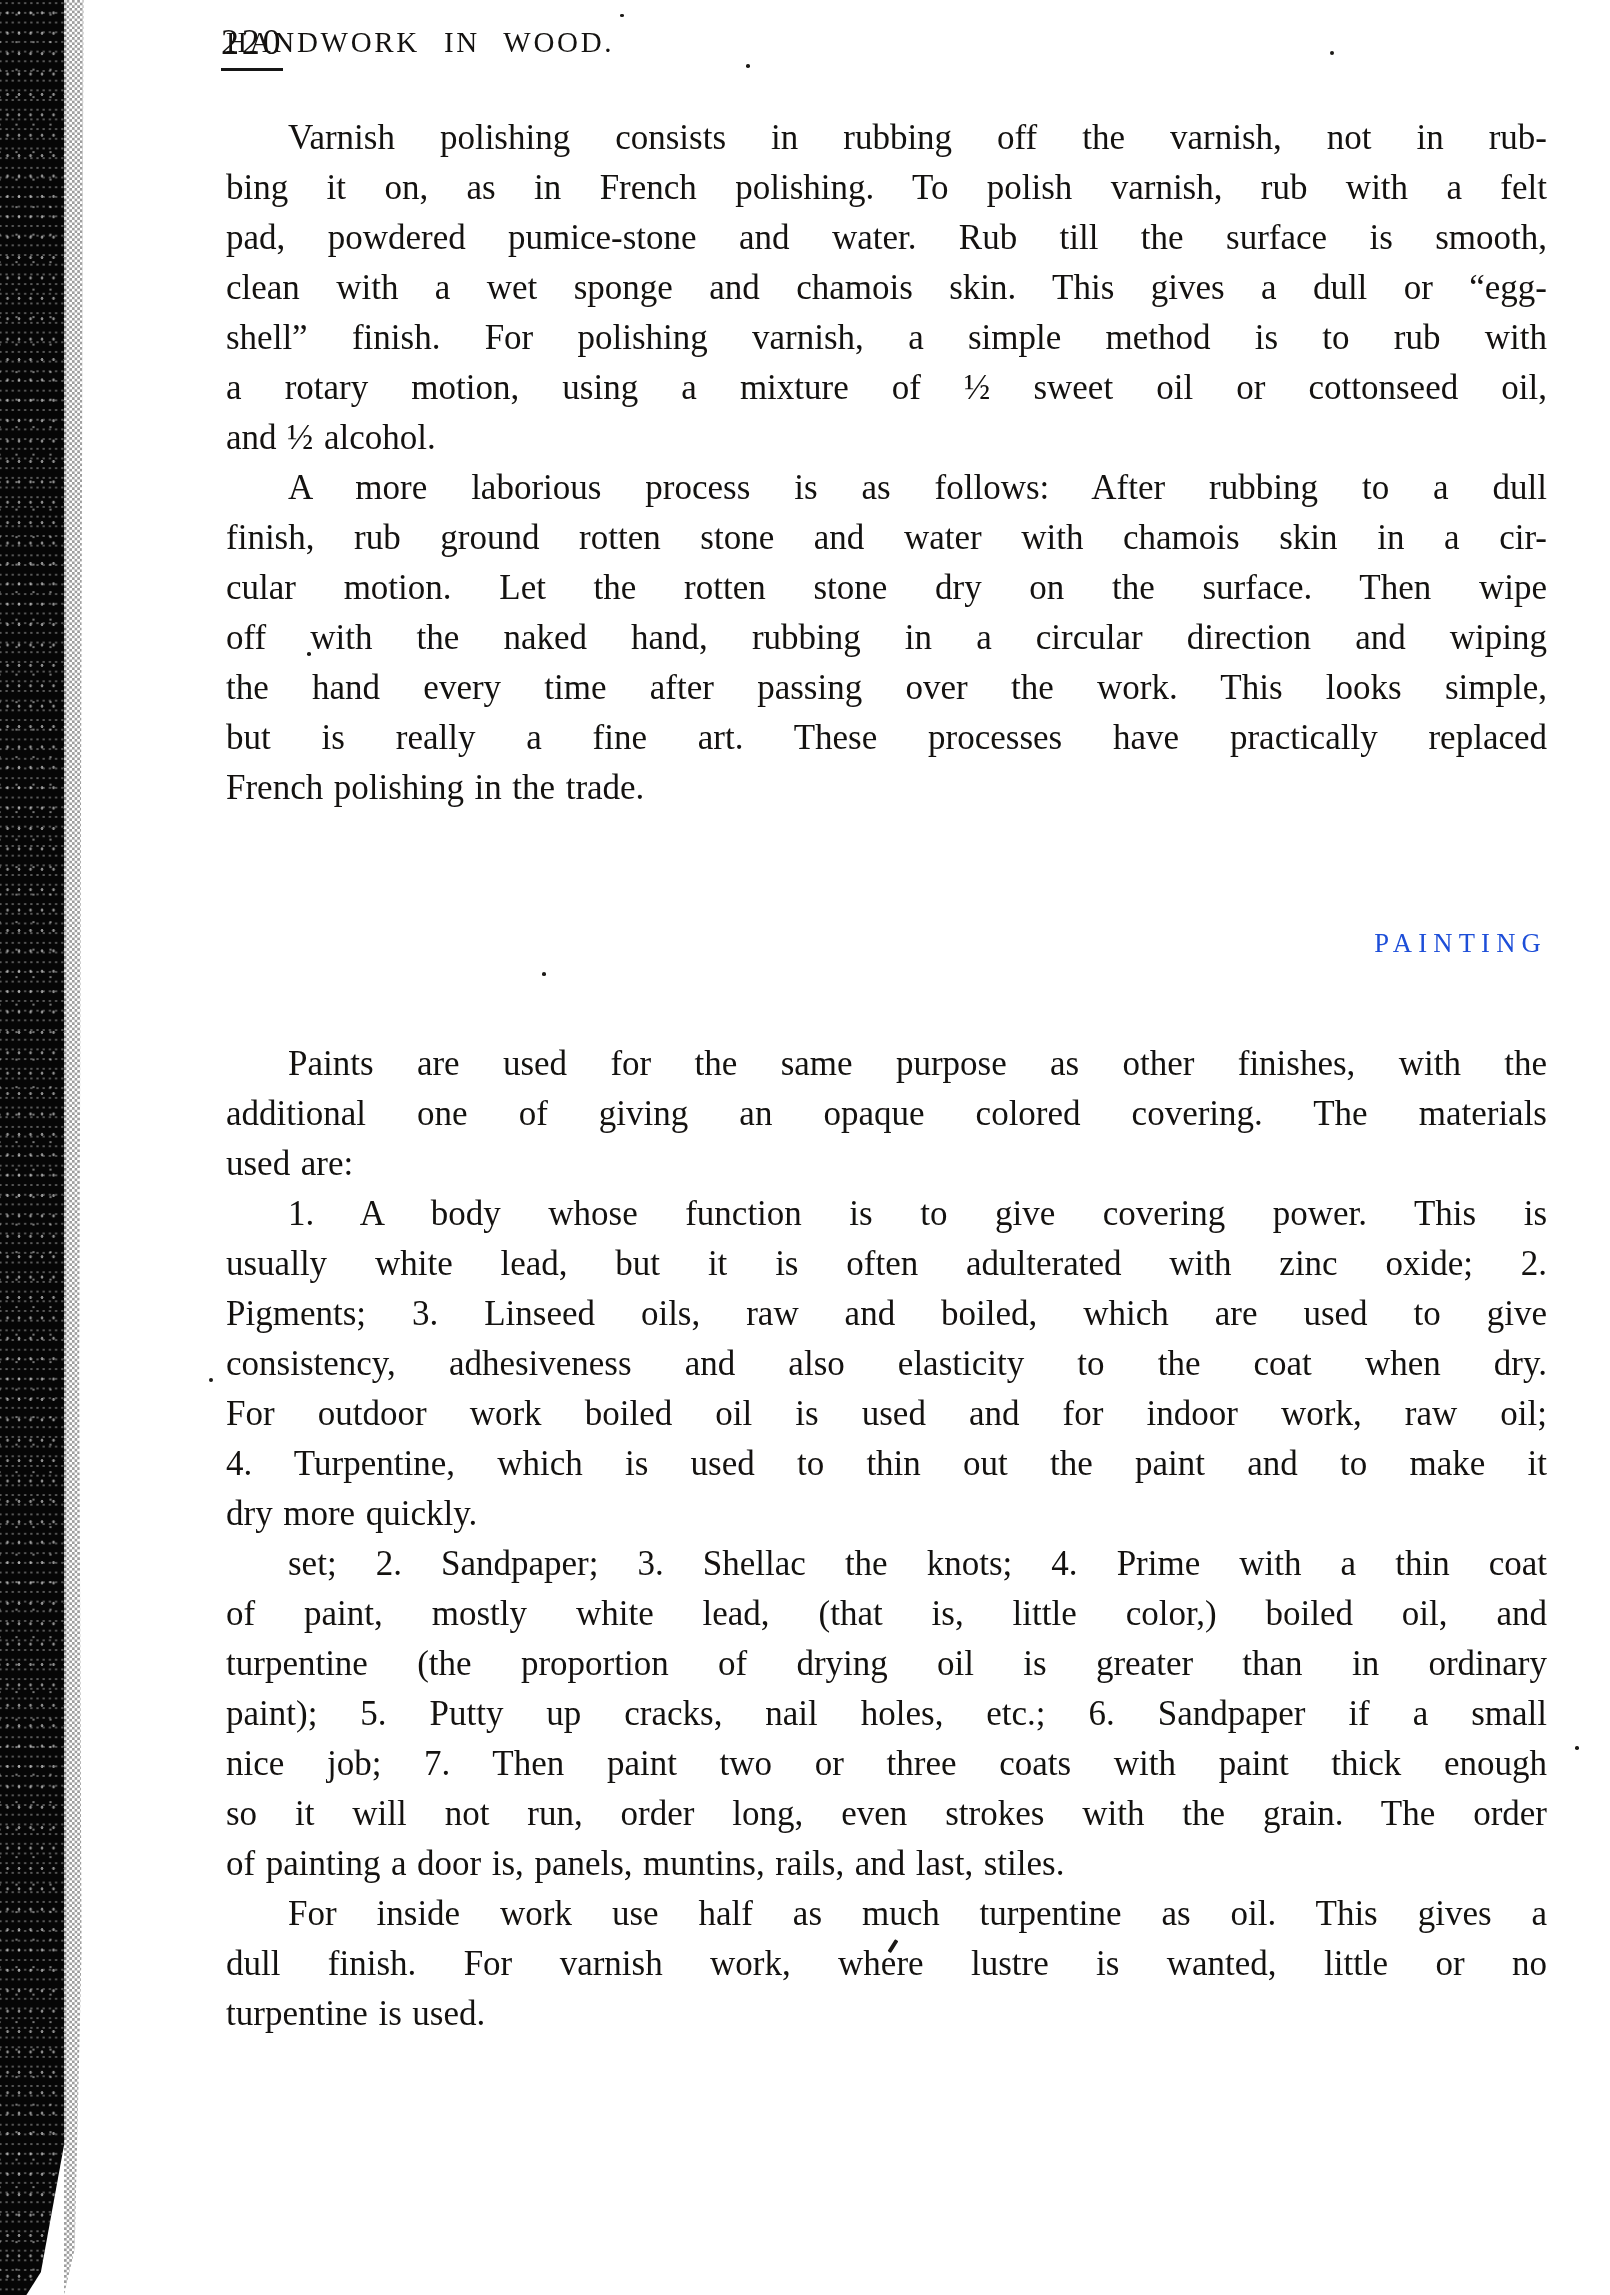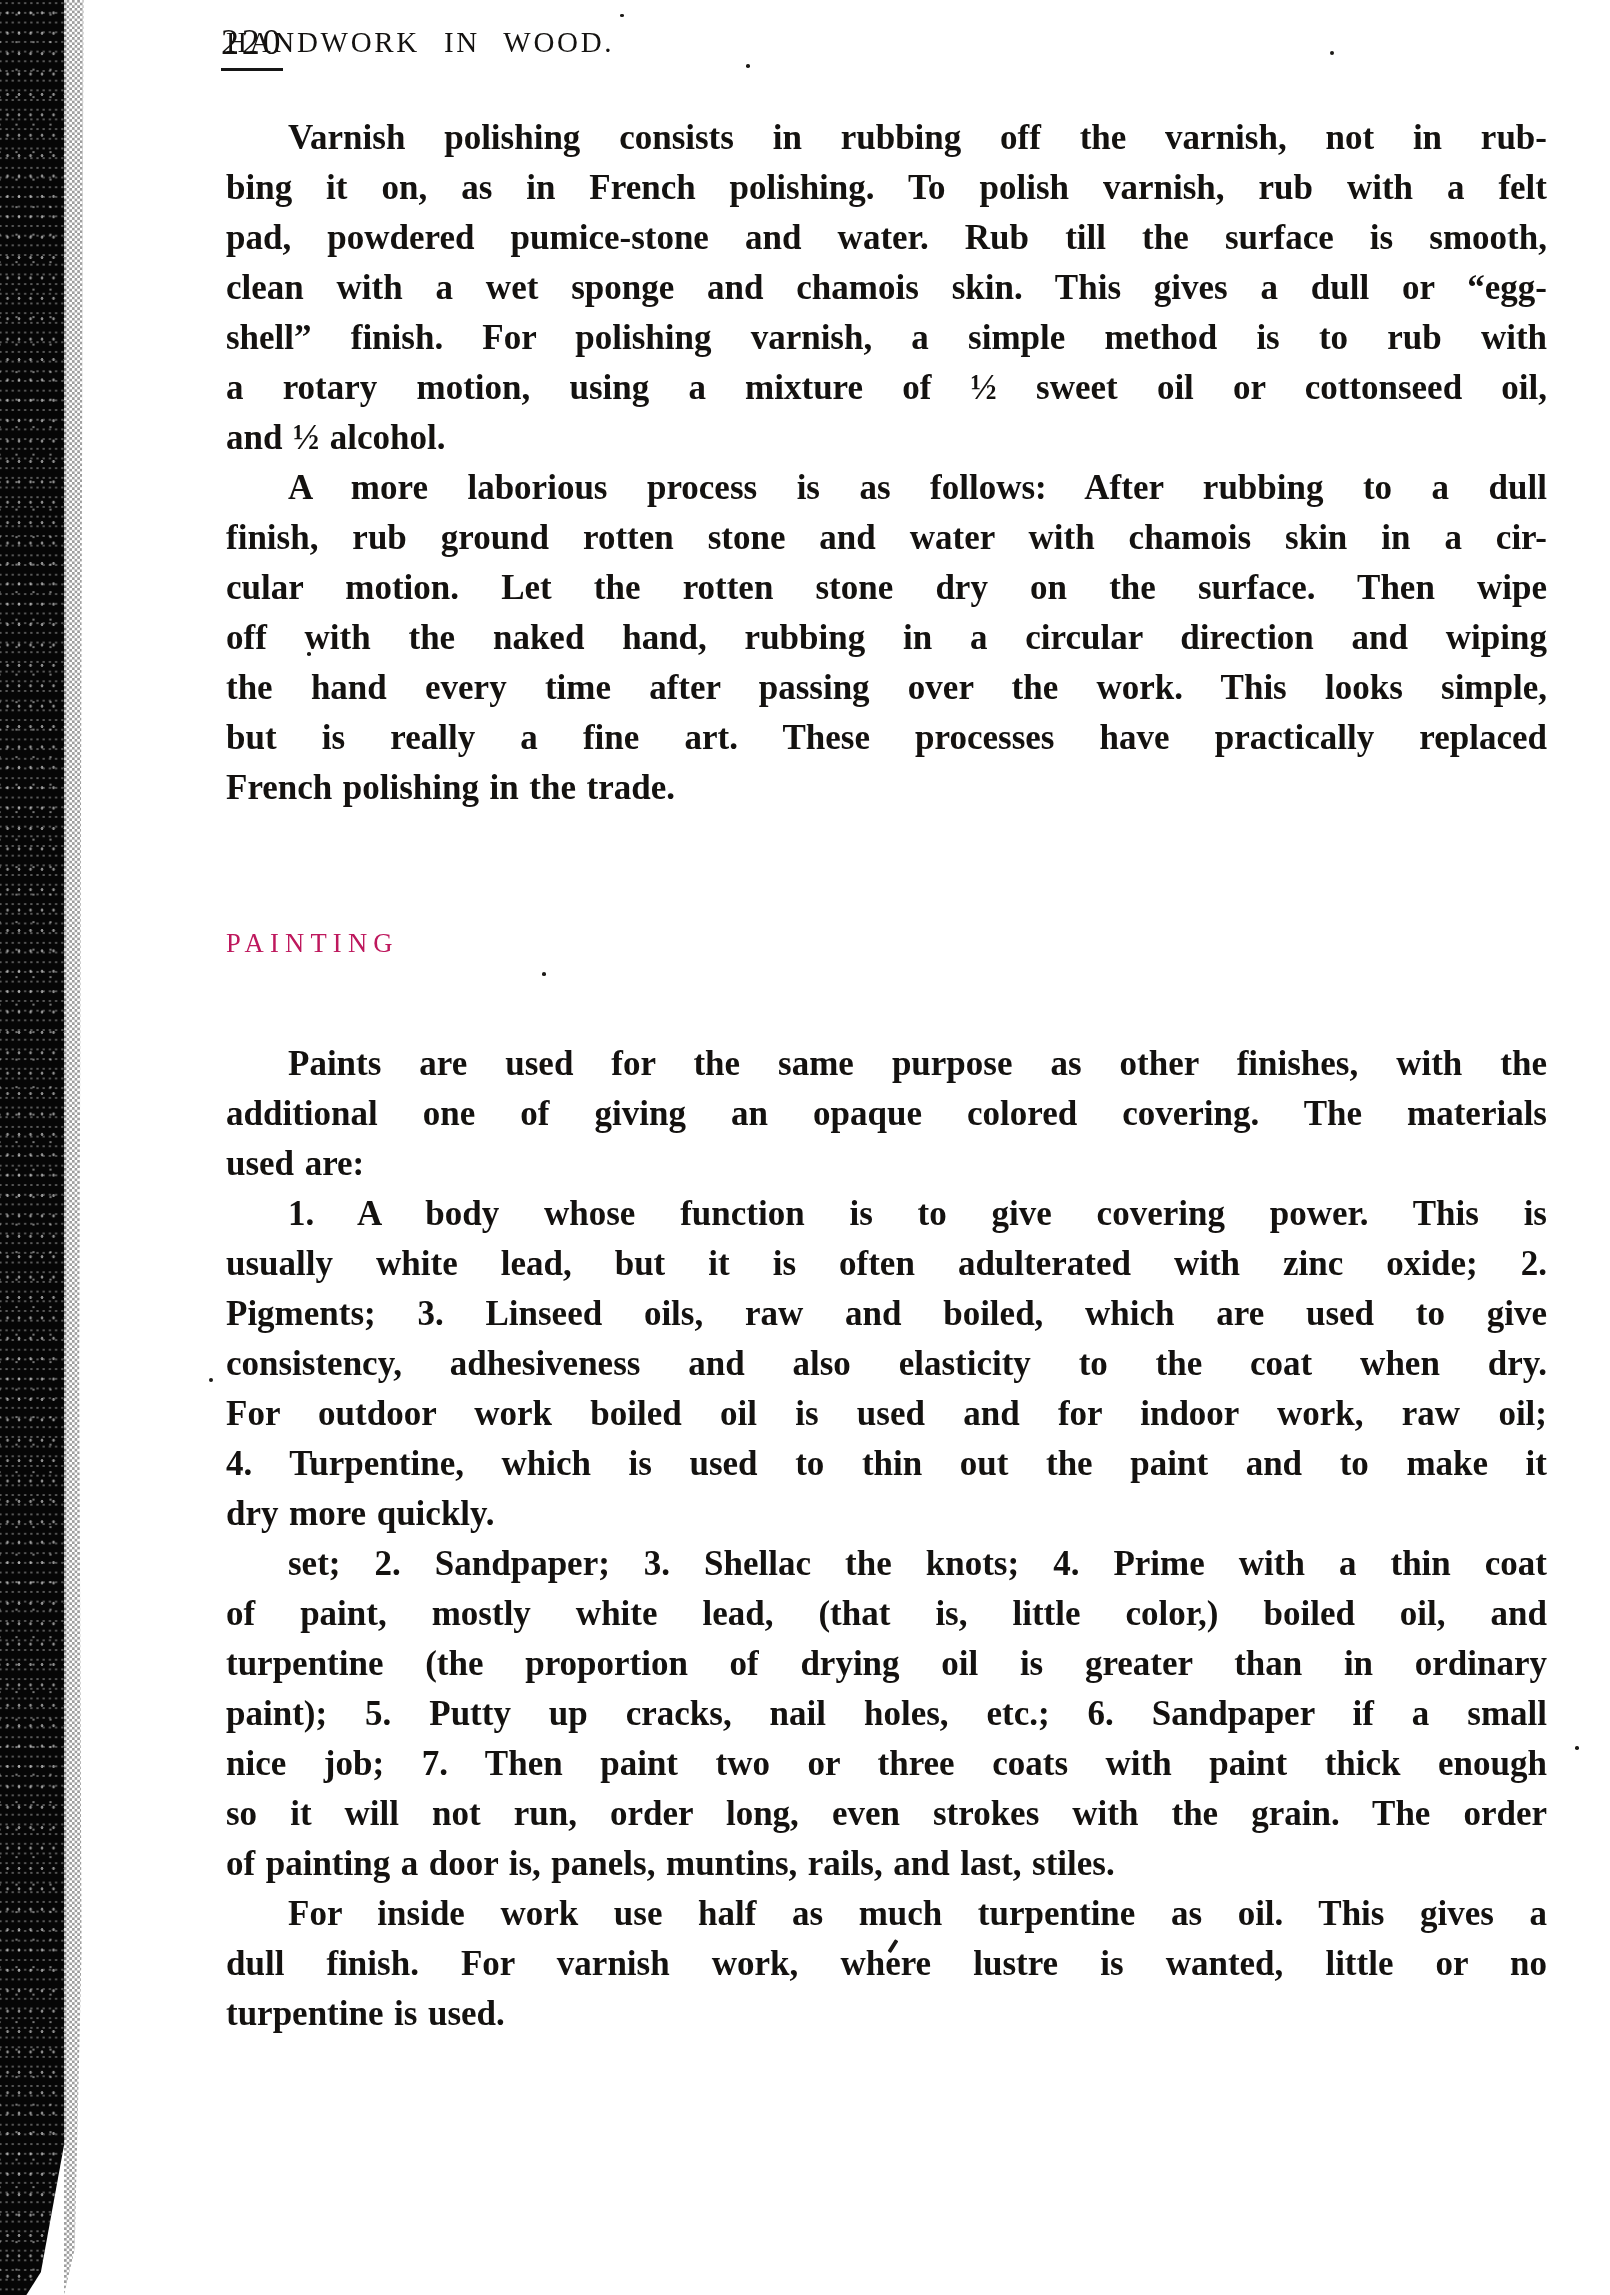--- a/index.html
+++ b/index.html
@@ -57,41 +57,41 @@
     word-spacing: 14px;
     line-height: 1.1;
   }
 
   
   .page-body {
     position: absolute;
     left: 226px; top: 113px;
     width: 1321px;
   }
-  .para { margin: 0; font-weight: bold; }
+  .para { margin: 0; }
   .line {
     height: 50px;
     line-height: 50px;
     font-size: 35px;
     word-spacing: 1.8px;
     text-align: justify;
     text-align-last: justify;
     overflow: hidden;
     white-space: nowrap;
   }
   .para .line:first-child { text-indent: 62px; }
   .line.last { text-align: right; text-align-last: left; white-space: normal; }
 
   .section-heading {
     margin: 105px 0 71px 0;
-    text-align: left;
+    text-align: right;
     font-size: 26.6px;
     letter-spacing: 6.2px;
     line-height: 50px;
-    color: #be185d;
+    color: #1d4ed8;
   }
 
   
   .speck {
     position: absolute;
     background: #1c1a17;
     border-radius: 50%;
   }
   .speck.slant {
     border-radius: 0.9px;

